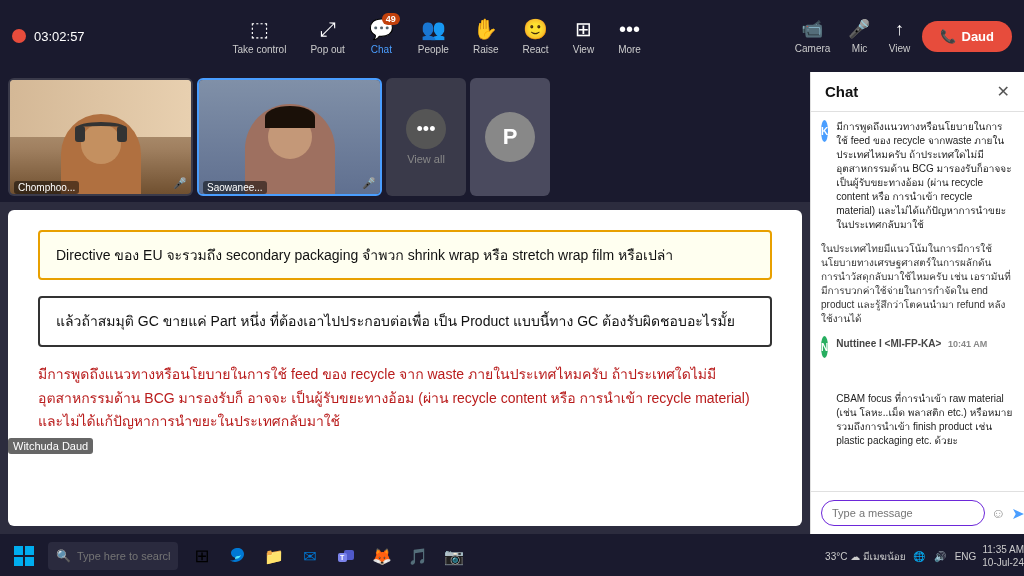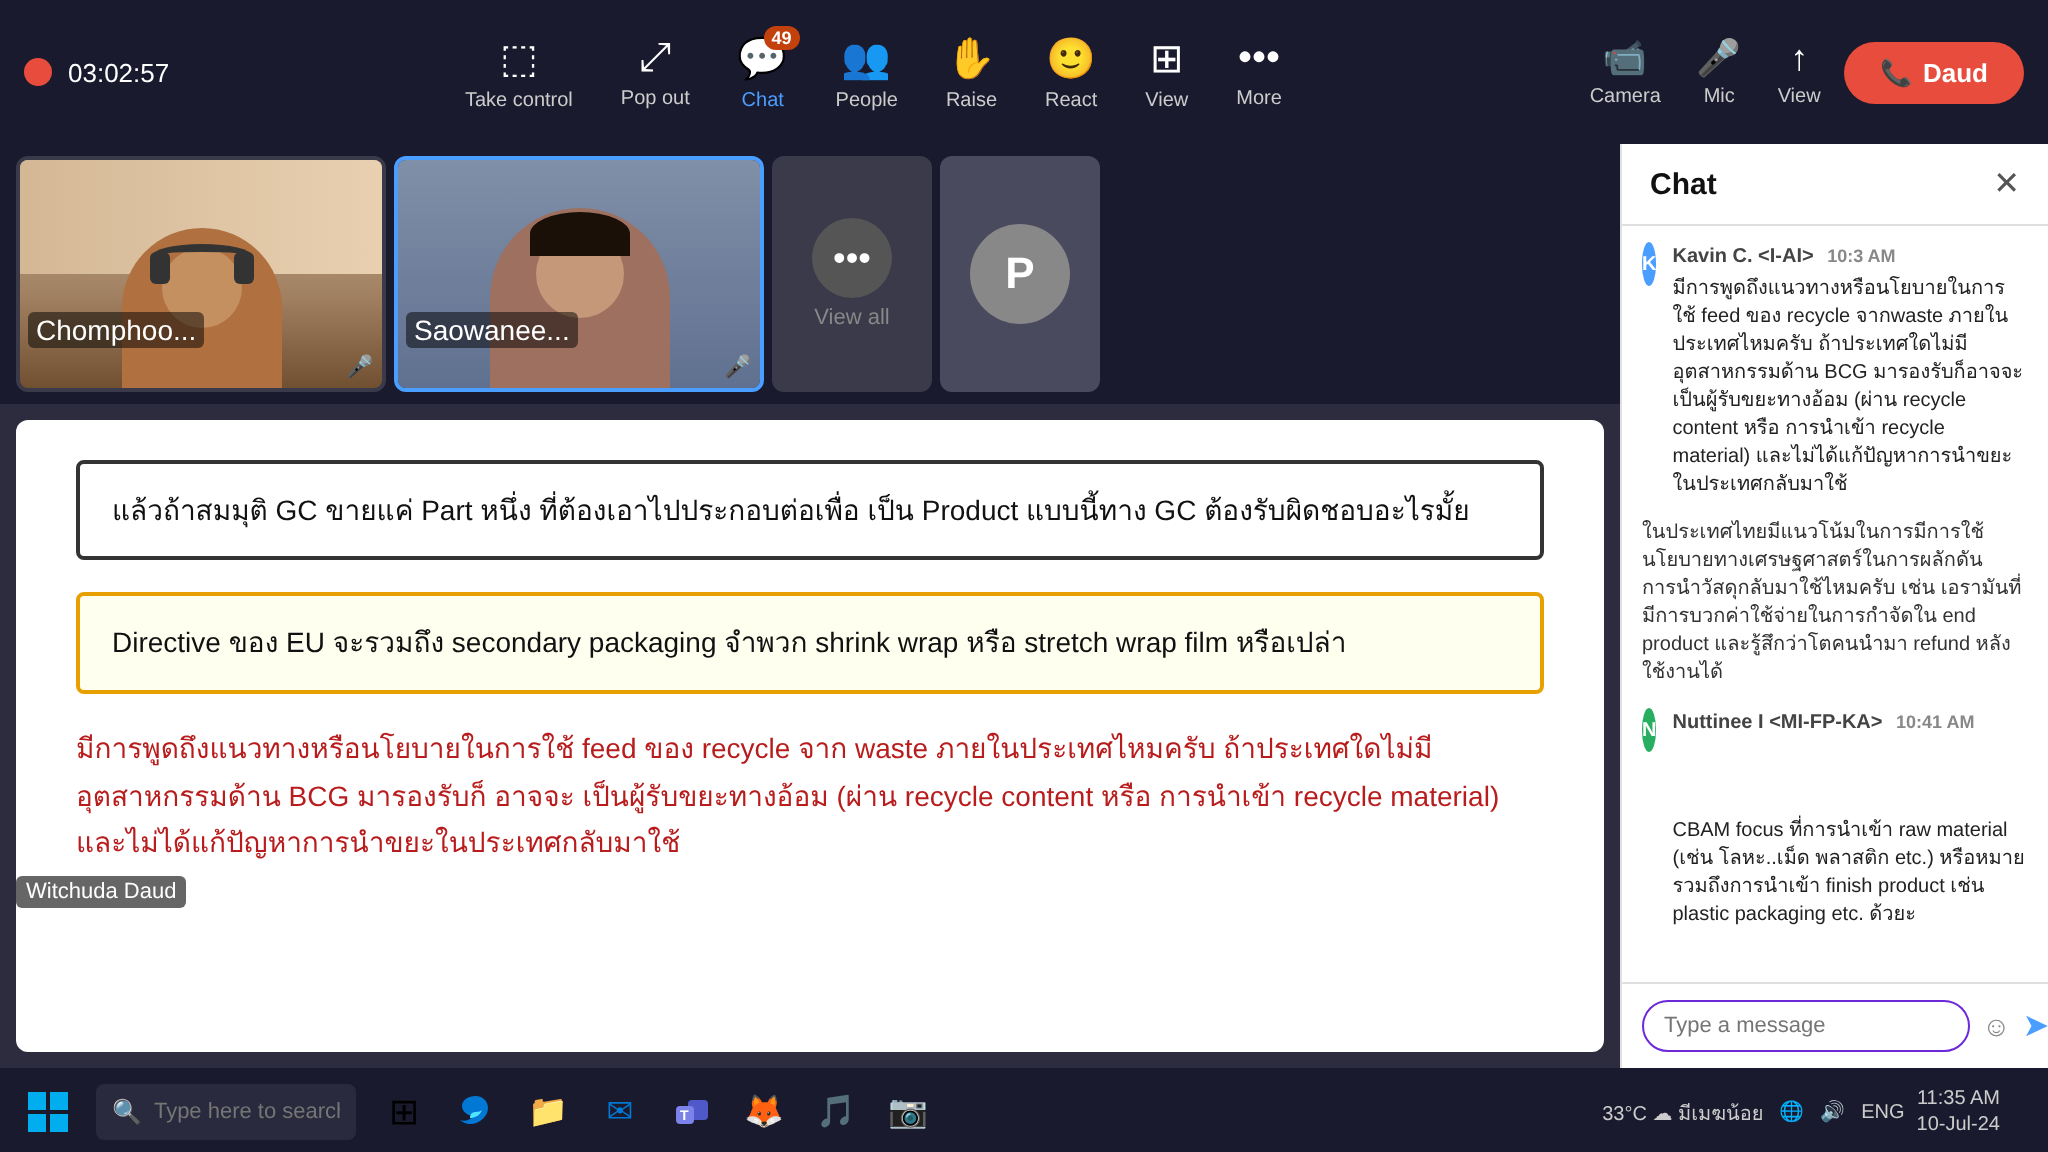--- a/index.html
+++ b/index.html
@@ -142,24 +142,24 @@
       border-radius: 6px;
       overflow: hidden;
       position: relative;
       border: 2px solid transparent;
     }
     .video-thumb.active {
       border: 2px solid #4a9eff;
     }
     .video-label {
       position: absolute;
-      bottom: 20px;
+      bottom: 0;
       left: 4px;
       color: white;
-      font-size: 14px;
+      font-size: 10px;
       background: rgba(0,0,0,0.5);
       padding: 1px 4px;
       border-radius: 3px;
     }
     .video-mic-icon {
       position: absolute;
       bottom: 4px;
       right: 4px;
       color: #ccc;
       font-size: 11px;
@@ -409,21 +409,21 @@
       align-items: center;
       justify-content: center;
       cursor: pointer;
       border-radius: 4px;
       font-size: 16px;
     }
     .taskbar-right {
       display: flex;
       align-items: center;
       gap: 6px;
-      padding-right: 24px;
+      padding-right: 0;
       color: #ccc;
       font-size: 10px;
     }
     .sys-tray {
       display: flex;
       align-items: center;
       gap: 8px;
     }
     .clock {
       display: flex;
@@ -559,27 +559,27 @@
     </div>
 
     <div class="participant-p">
       <div class="p-circle">
         <span>P</span>
       </div>
     </div>
   </div>
 
   <div class="slide-area">
+    <div class="slide-box highlighted">
+      <span>Directive ของ EU จะรวมถึง secondary packaging จำพวก shrink
+wrap หรือ stretch wrap film หรือเปล่า</span>
+    </div>
     <div class="slide-box">
       <span>แล้วถ้าสมมุติ GC ขายแค่ Part หนึ่ง ที่ต้องเอาไปประกอบต่อเพื่อ
 เป็น Product แบบนี้ทาง GC ต้องรับผิดชอบอะไรมั้ย</span>
-    </div>
-    <div class="slide-box highlighted">
-      <span>Directive ของ EU จะรวมถึง secondary packaging จำพวก shrink
-wrap หรือ stretch wrap film หรือเปล่า</span>
     </div>
     <div class="slide-text-block">
       <span>มีการพูดถึงแนวทางหรือนโยบายในการใช้ feed ของ recycle จาก waste
 ภายในประเทศไหมครับ ถ้าประเทศใดไม่มีอุตสาหกรรมด้าน BCG มารองรับก็
 อาจจะ เป็นผู้รับขยะทางอ้อม (ผ่าน recycle content หรือ การนำเข้า
 recycle material) และไม่ได้แก้ปัญหาการนำขยะในประเทศกลับมาใช้</span>
     </div>
   </div>
 
   <div class="witchuda-label">Witchuda Daud</div>
@@ -589,24 +589,20 @@
   <div class="chat-header">
     <span class="chat-title">Chat</span>
     <span class="chat-close">✕</span>
   </div>
   <div class="chat-messages">
 
     <div class="chat-msg">
       <div style="display:flex;align-items:flex-start;gap:4px;">
         <div class="avatar-sm">K</div>
         <div>
-          <div class="sender">
-            <span>Kavin C. &lt;I-AI&gt;</span>
-            <span class="timestamp">10:3 AM</span>
-          </div>
           <div class="msg-body" style="margin-left:0;font-size:10px;line-height:1.4;">มีการพูดถึงแนวทางหรือนโยบายในการใช้ feed ของ recycle จากwaste ภายในประเทศไหมครับ ถ้าประเทศใดไม่มีอุตสาหกรรมด้าน BCG มารองรับก็อาจจะ เป็นผู้รับขยะทางอ้อม (ผ่าน recycle content หรือ การนำเข้า recycle material) และไม่ได้แก้ปัญหาการนำขยะในประเทศกลับมาใช้</div>
         </div>
       </div>
     </div>
 
     <div class="chat-msg">
       <div style="font-size:10px;line-height:1.4;color:#333;">ในประเทศไทยมีแนวโน้มในการมีการใช้นโยบายทางเศรษฐศาสตร์ในการผลักดันการนำวัสดุกลับมาใช้ไหมครับ เช่น เอรามันที่มีการบวกค่าใช้จ่ายในการกำจัดใน end product และรู้สึกว่าโตคนนำมา refund หลังใช้งานได้</div>
     </div>
 
     <div class="chat-msg">

